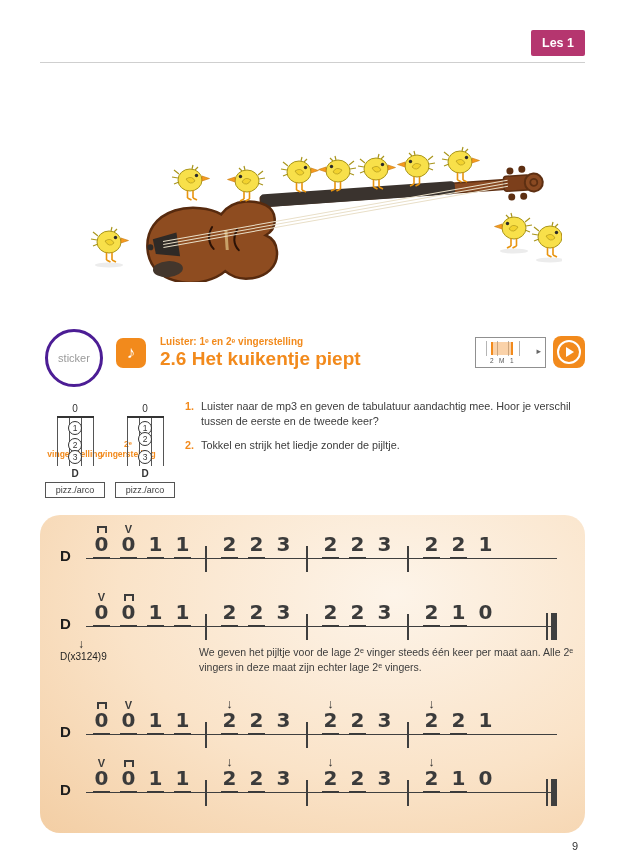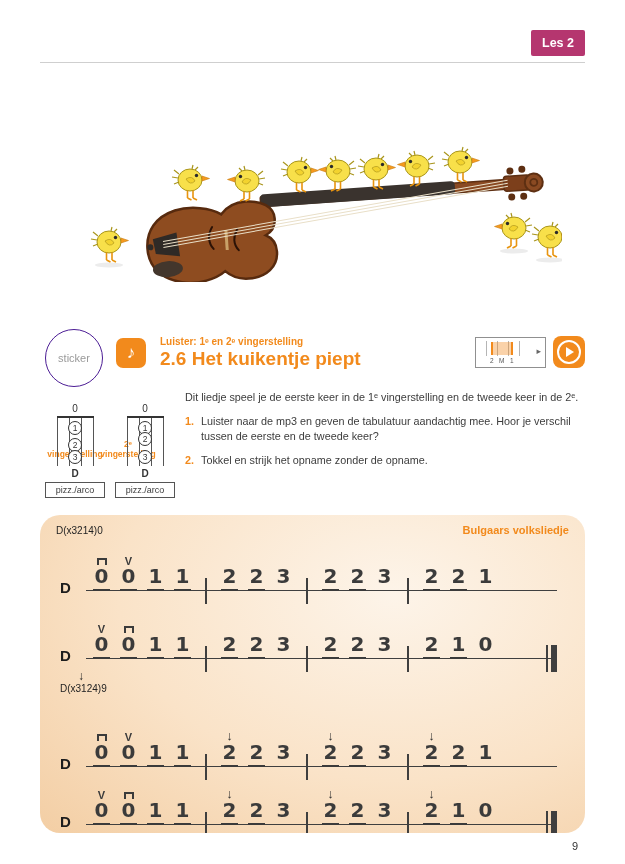--- a/index.html
+++ b/index.html
@@ -5,21 +5,21 @@
   *{margin:0;padding:0;box-sizing:border-box;}
   html,body{width:625px;height:864px;}
   body{font-family:"Liberation Sans",sans-serif;background:#fff;position:relative;overflow:hidden;color:#3c3c3c;}
 
   .badge{position:absolute;top:30px;left:531px;width:54px;height:26px;background:#b5366f;color:#fff;
          font-size:12.5px;font-weight:bold;display:flex;align-items:center;justify-content:center;border-radius:2px;}
   .toprule{position:absolute;top:62px;left:40px;width:545px;border-top:1px solid #cfcfcf;height:0;}
 
   .illustration{position:absolute;top:82px;left:62px;width:500px;height:200px;}
 
-  .sticker{position:absolute;top:329px;left:45px;width:58px;height:58px;border:1px solid #4c1d95;border-radius:50%;
+  .sticker{position:absolute;top:329px;left:45px;width:58px;height:58px;border:3px solid #4c1d95;border-radius:50%;
            display:flex;align-items:center;justify-content:center;color:#9a9a9a;font-size:11px;background:#fff;}
   .noteicon{position:absolute;top:338px;left:116px;width:30px;height:30px;background:#f28a1c;border-radius:7px;
             color:#fff;display:flex;align-items:center;justify-content:center;font-size:17px;}
   .kicker{position:absolute;top:336px;left:160px;font-size:10px;font-weight:bold;color:#f28a1c;}
   .sectitle{position:absolute;top:348px;left:160px;font-size:19px;font-weight:bold;color:#f28a1c;}
 
   .poswidget{position:absolute;top:337px;left:475px;width:71px;height:31px;border:1px solid #909090;background:#fff;}
   .pw-line{position:absolute;top:3px;bottom:11px;width:1px;background:#b5b5b5;}
   .pl1{left:10px}.pl2{left:21px}.pl3{left:32px}.pl4{left:43px}
   .pw-band{position:absolute;left:15px;top:4px;width:22px;height:13px;background:rgba(242,138,28,.38);
@@ -81,21 +81,21 @@
   .midrow{position:relative;height:50px;margin:0 14px;}
   .mid-arrow{position:absolute;left:24px;top:-4px;font-size:12px;font-weight:bold;color:#222;}
   .mid-label{position:absolute;left:6px;top:10px;font-size:10px;color:#222;}
   .mid-note{position:absolute;left:145px;top:4px;width:382px;font-size:10.5px;line-height:1.4;color:#3c3c3c;}
 
   .pagenum{position:absolute;top:840px;left:572px;font-size:11px;color:#333;}
 </style>
 </head>
 <body>
 
-<div class="badge">Les 2</div>
+<div class="badge">Les 1</div>
 <div class="toprule"></div>
 
 <svg class="illustration" viewBox="0 0 500 200">
   <defs>
     <g id="chick">
       <path d="M -11 -6 l -5 -4 M -12 -2 l -6 -1 M -11 2 l -5 2" stroke="#a9951c" stroke-width="1.2" fill="none"></path>
       <ellipse cx="0" cy="0" rx="12" ry="11" fill="#f8e04a" stroke="#a9951c" stroke-width="1"></ellipse>
       <path d="M 2 -11 l 1 -4 M 5 -10 l 3 -3" stroke="#a9951c" stroke-width="1.2" fill="none"></path>
       <path d="M -4 -1 q 6 -4 9 2 q -5 5 -9 -2 z" fill="#f3d32e" stroke="#b9a020" stroke-width="0.8"></path>
       <circle cx="6.5" cy="-4.5" r="1.7" fill="#2a2a2a"></circle>
@@ -191,36 +191,31 @@
     <span class="fnut"></span>
     <span class="fcircle fc1">1</span>
     <span class="fcircle fc2">2</span>
     <span class="fcircle fc3">3</span>
   </div>
   <div class="fstringlabel">D</div>
   <div class="ftech">pizz./arco</div>
 </div>
 
 <div class="instr">
-  <div class="intro">Dit liedje speel je de eerste keer in de 1ᵉ vingerstelling en de tweede keer in de 2ᵉ.</div>
   <div class="item">
     <span class="num">1.</span>
     <span class="txt">Luister naar de mp3 en geven de tabulatuur aandachtig mee. Hoor je verschil tussen de eerste en de tweede keer?</span>
   </div>
   <div class="item">
     <span class="num">2.</span>
-    <span class="txt">Tokkel en strijk het opname zonder de opname.</span>
+    <span class="txt">Tokkel en strijk het liedje zonder de pijltje.</span>
   </div>
 </div>
 
 <div class="mpanel">
-  <div class="mhead">
-    <span class="mlabel-top">D(x3214)0</span>
-    <span class="msong">Bulgaars volksliedje</span>
-  </div>
   <div class="tabline l1">
       <span class="tl-label">D</span>
       <span class="tl-line"></span>
       <span class="tl-notes">
         <span class="tl-note u"><span class="bow down"></span><span class="digit">0</span></span>
         <span class="tl-note u"><span class="bow up">V</span><span class="digit">0</span></span>
         <span class="tl-note u"><span class="digit">1</span></span>
         <span class="tl-note u"><span class="digit">1</span></span>
         <span class="tl-bar"></span>
         <span class="tl-note u"><span class="digit">2</span></span>
@@ -258,20 +253,21 @@
         <span class="tl-note"><span class="digit">0</span></span>
       </span>
       <span class="tl-end">
         <span class="thin"></span>
         <span class="thick"></span>
       </span>
     </div>
   <div class="midrow">
     <span class="mid-arrow">↓</span>
     <span class="mid-label">D(x3124)9</span>
+    <span class="mid-note">We geven het pijltje voor de lage 2ᵉ vinger steeds één keer per maat aan. Alle 2ᵉ vingers in deze maat zijn echter lage 2ᵉ vingers.</span>
   </div>
   <div class="tabline l3">
       <span class="tl-label">D</span>
       <span class="tl-line"></span>
       <span class="tl-notes">
         <span class="tl-note u"><span class="bow down"></span><span class="digit">0</span></span>
         <span class="tl-note u"><span class="bow up">V</span><span class="digit">0</span></span>
         <span class="tl-note u"><span class="digit">1</span></span>
         <span class="tl-note u"><span class="digit">1</span></span>
         <span class="tl-bar"></span>

